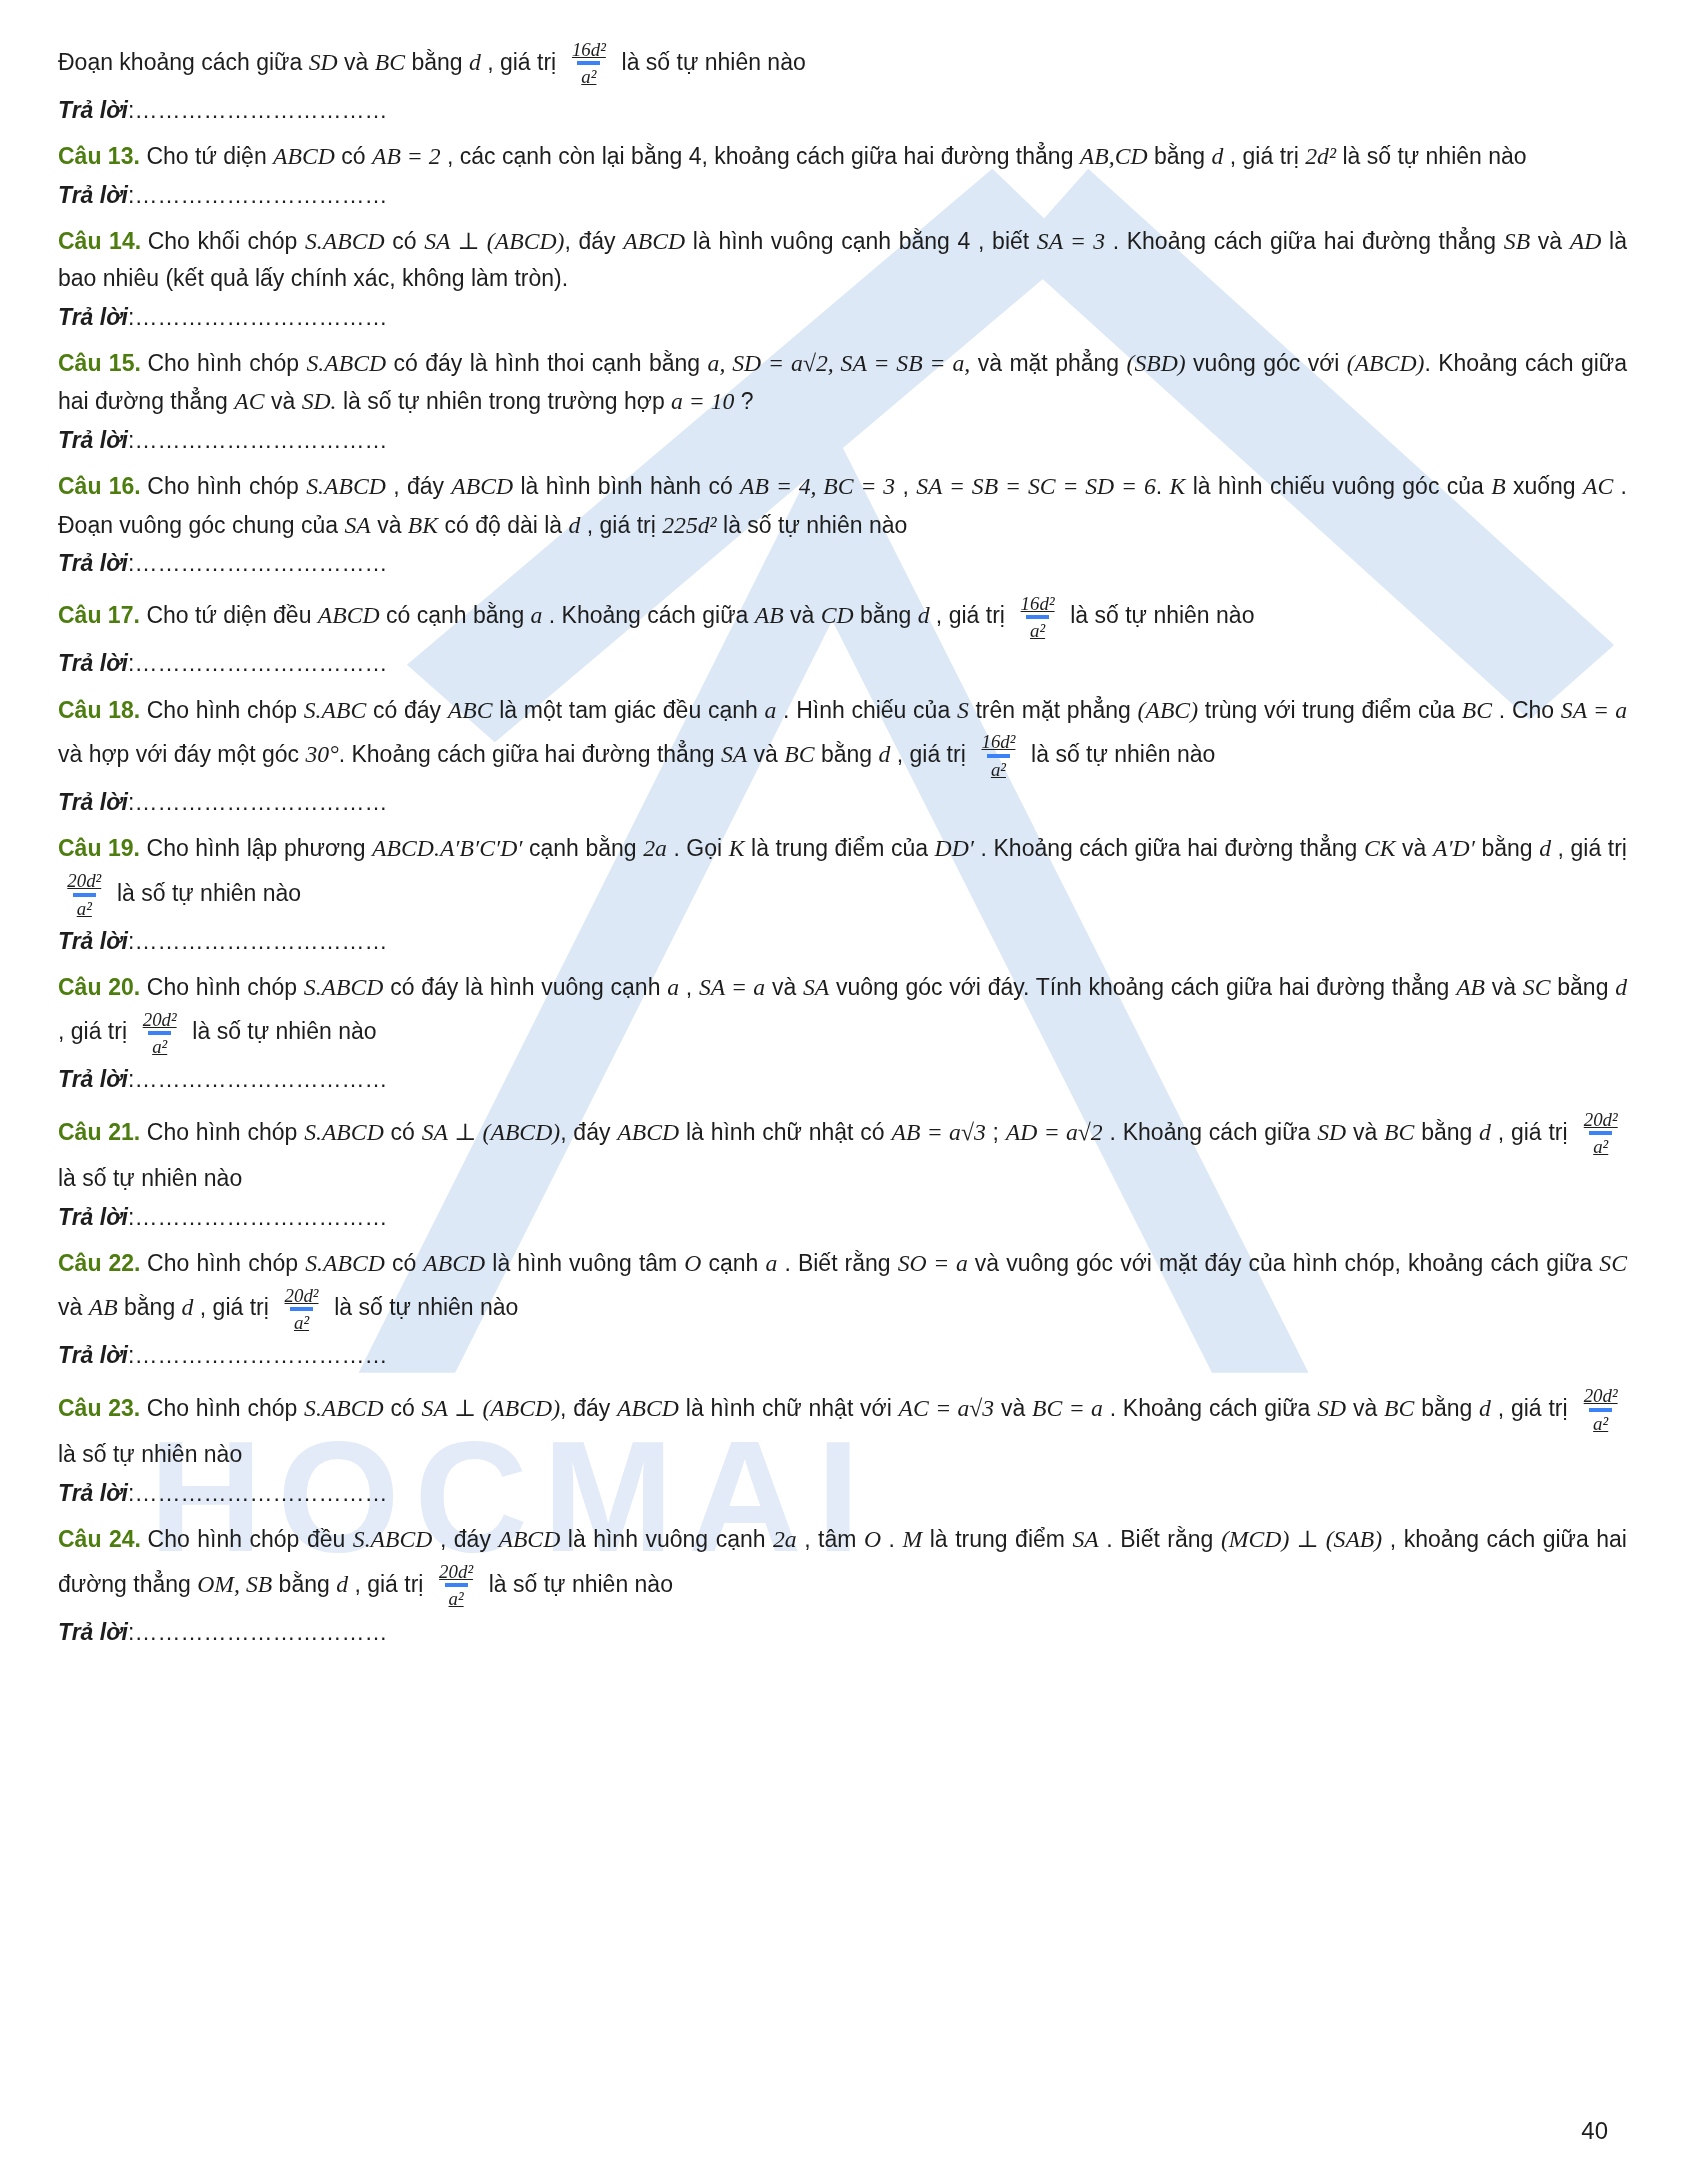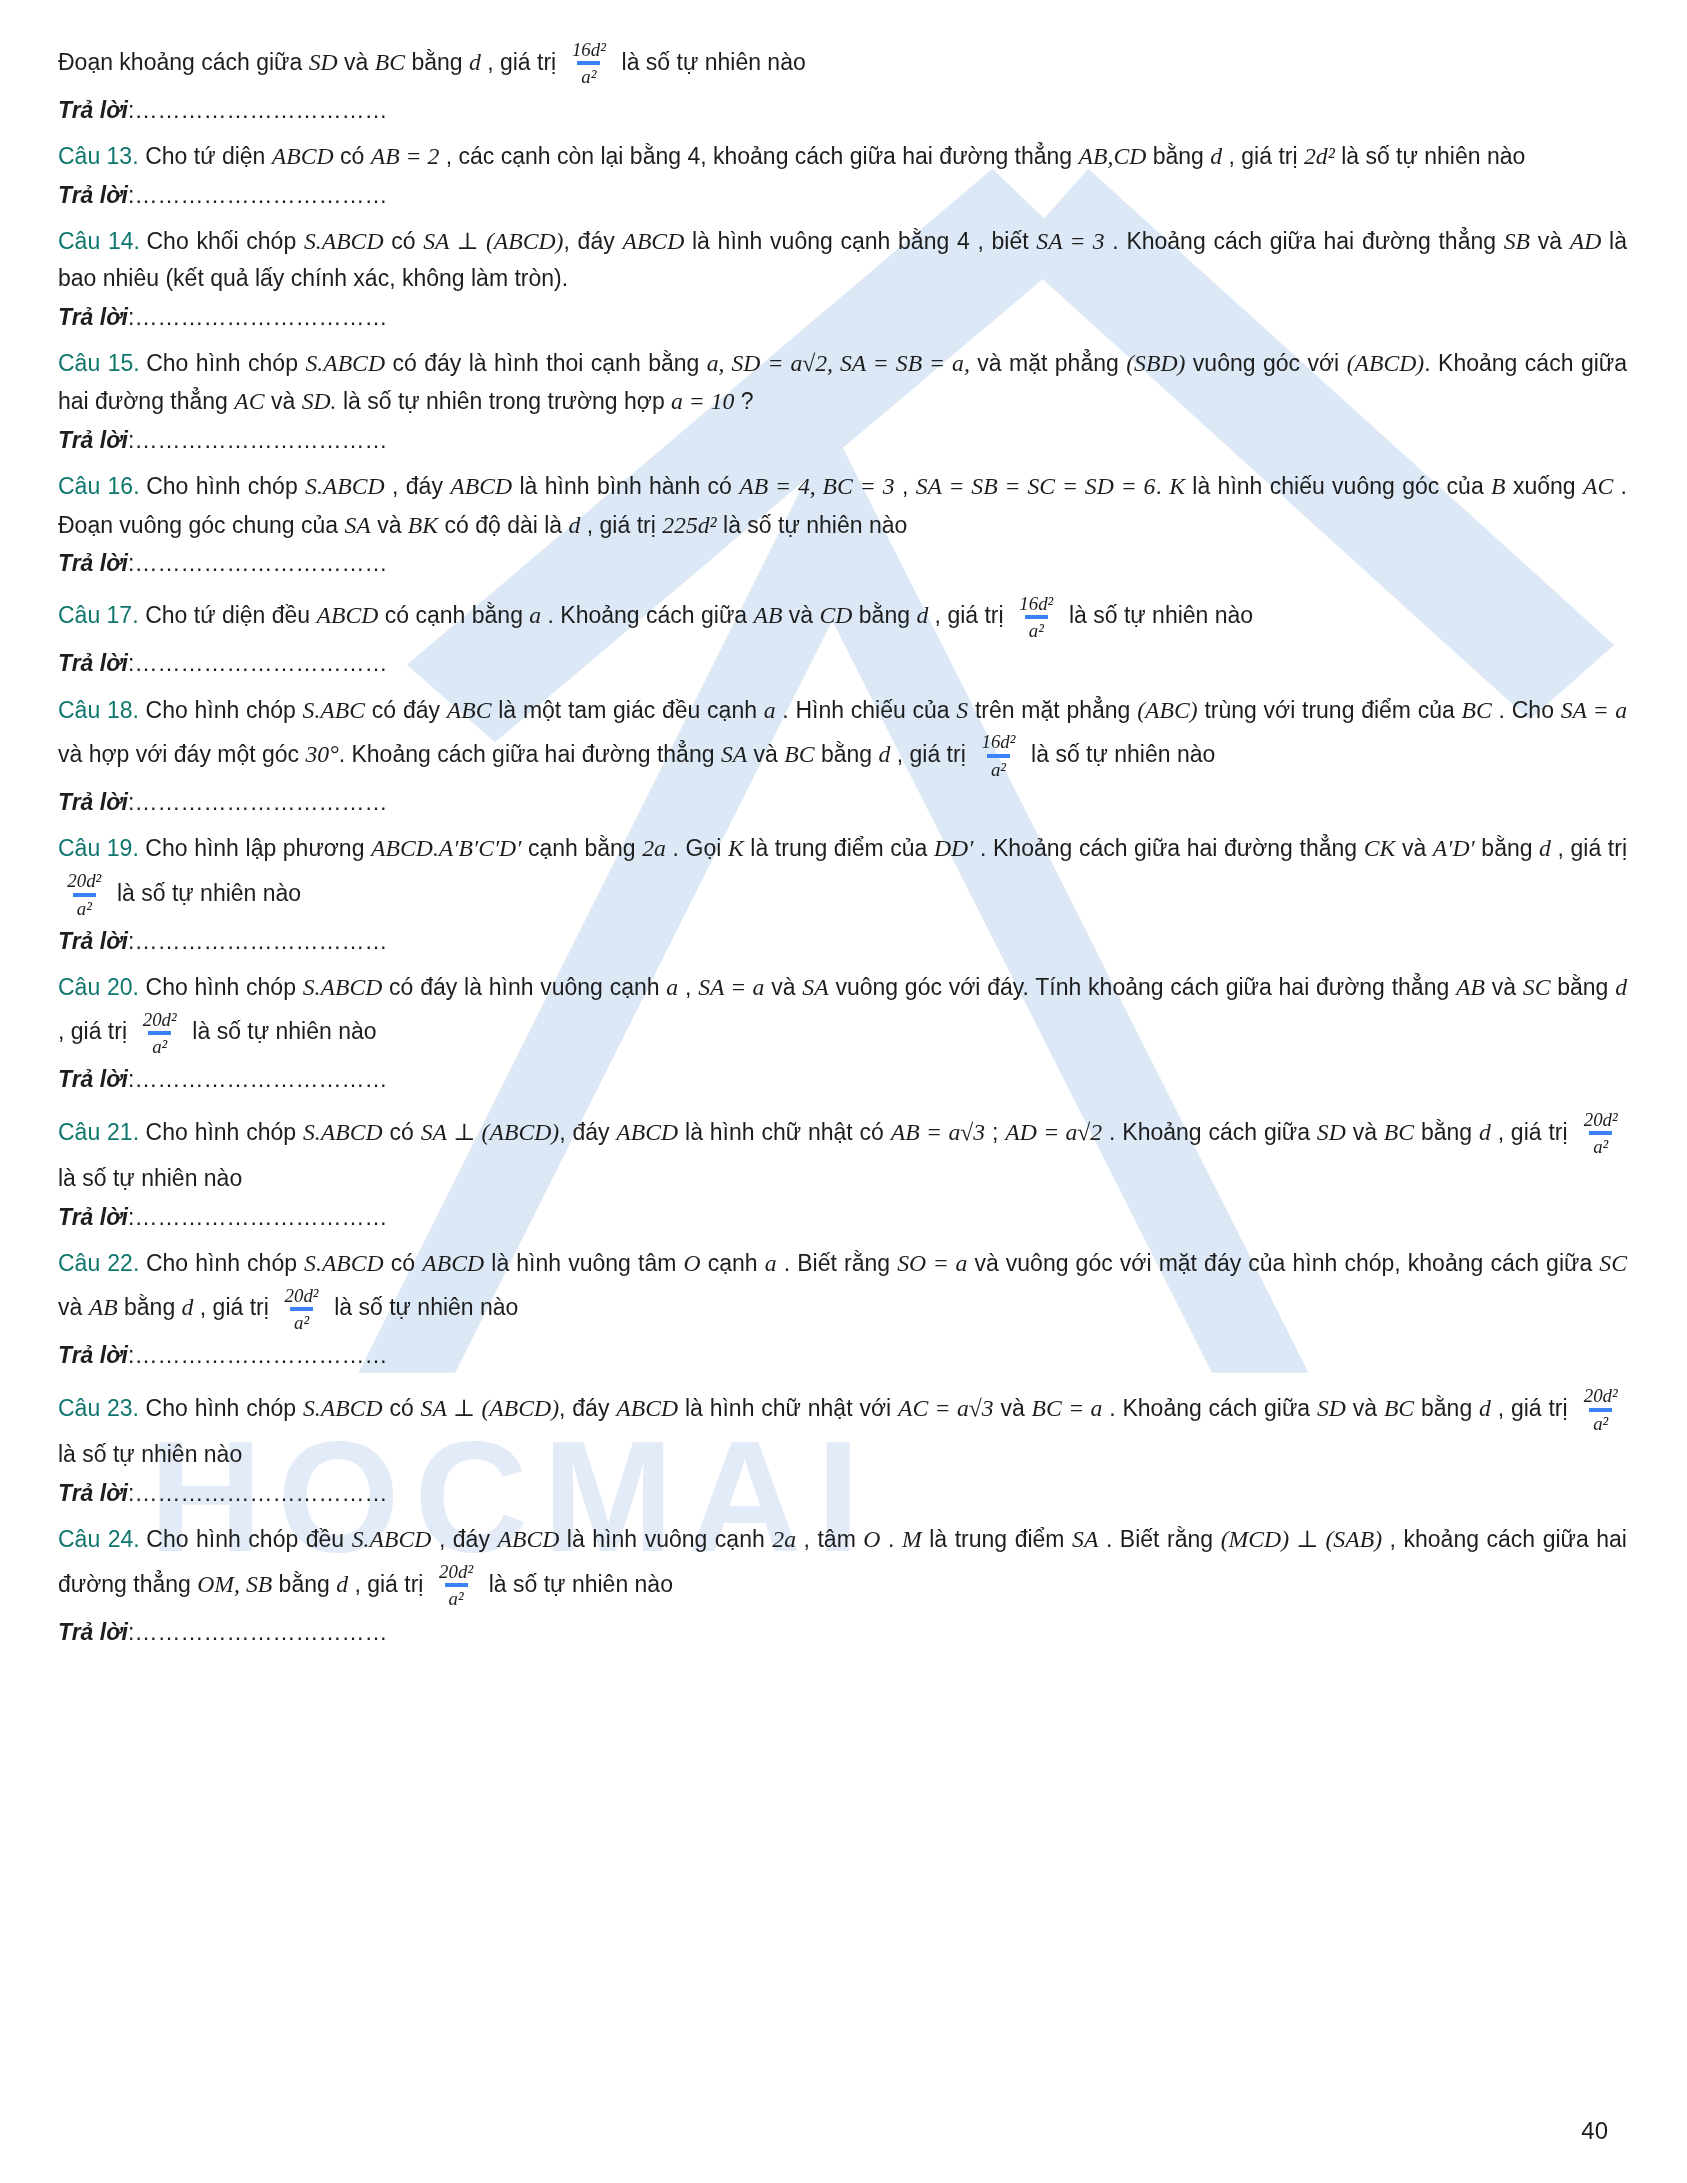--- a/index.html
+++ b/index.html
@@ -24,41 +24,42 @@
     position:relative;
     z-index:1;
     padding:34px 60px 0 58px;
   }
   .question{
     text-align:justify;
     line-height:1.62;
     margin:2.6px 0 1.3px 0;
   }
   .qlabel{
-    color:#0f766e;
-    font-weight:normal;
+    color:#4d7c0f;
+    font-weight:bold;
     margin-right:6.6px;
   }
   .txt{}
   .math{
     font-family:"Liberation Serif","DejaVu Serif",serif;
     font-style:italic;
     font-size:1.03em;
     white-space:nowrap;
   }
   .frac{
     display:inline-flex;
     flex-direction:column;
     align-items:center;
     vertical-align:middle;
     font-family:"Liberation Serif","DejaVu Serif",serif;
     font-style:italic;
     font-size:0.82em;
     line-height:1.25;
     margin:1.3px 5.3px;
+    text-decoration:underline;
   }
   .frac .num{padding:0 4px;}
   .frac .den{border-top:4px solid #3b82f6;padding:0 4px;}
   .answer-line{
     margin:1.3px 0 8px 0;
     line-height:1.62;
   }
   .alabel{font-weight:bold;font-style:italic;}
   .page-number{
     position:absolute;

